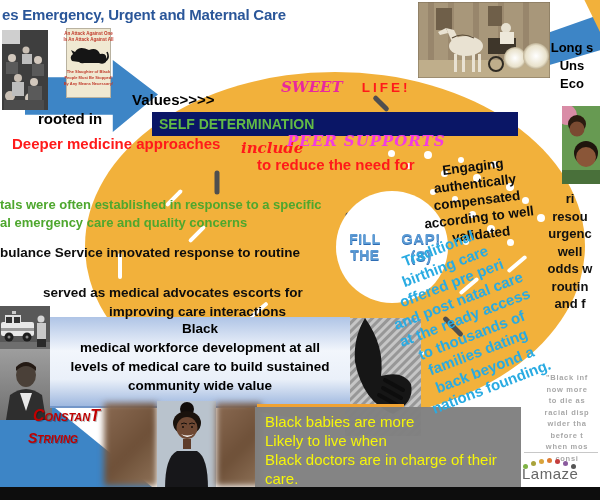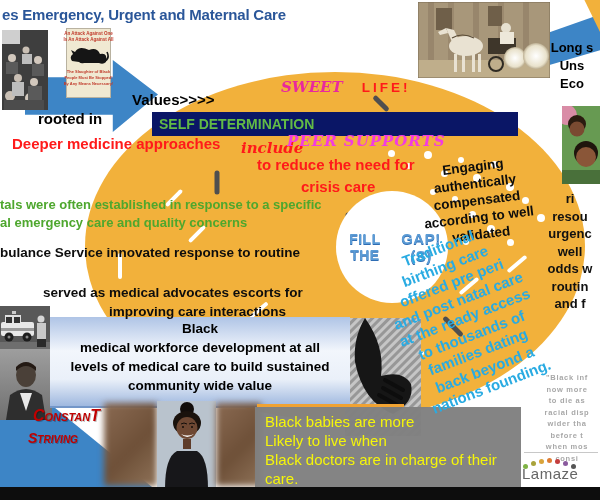--- a/index.html
+++ b/index.html
@@ -314,21 +314,20 @@
   </div>
   <div class="txt longtxt" style="white-space:normal">
     <div>Long s</div>
     <div>Uns</div>
     <div>Eco</div>
   </div>
   <div class="txt deeper">Deeper medicine approaches</div>
   <div class="txt include">include</div>
   <div class="txt peer">PEER SUPPORTS</div>
   <div class="txt reduce">to reduce the need for</div>
-  <div class="txt crisis">crisis care</div>
   <div class="abs engaging">
     <div>Engaging</div>
     <div>authentically</div>
     <div>compensated</div>
     <div>according to well</div>
     <div>validated</div>
   </div>
   <div class="txt green1">tals were often established in response to a specific</div>
   <div class="txt green2">al emergency care and quality concerns</div>
   <div class="txt amb1">bulance Service innovated response to routine</div>

